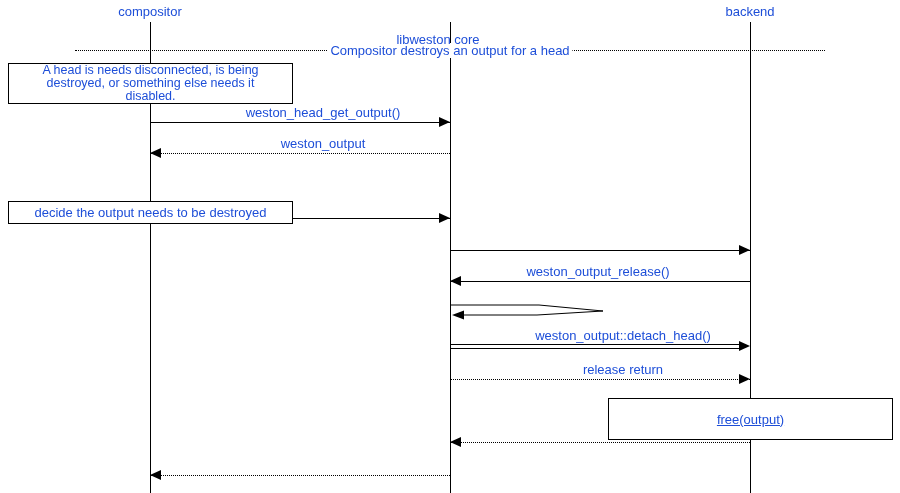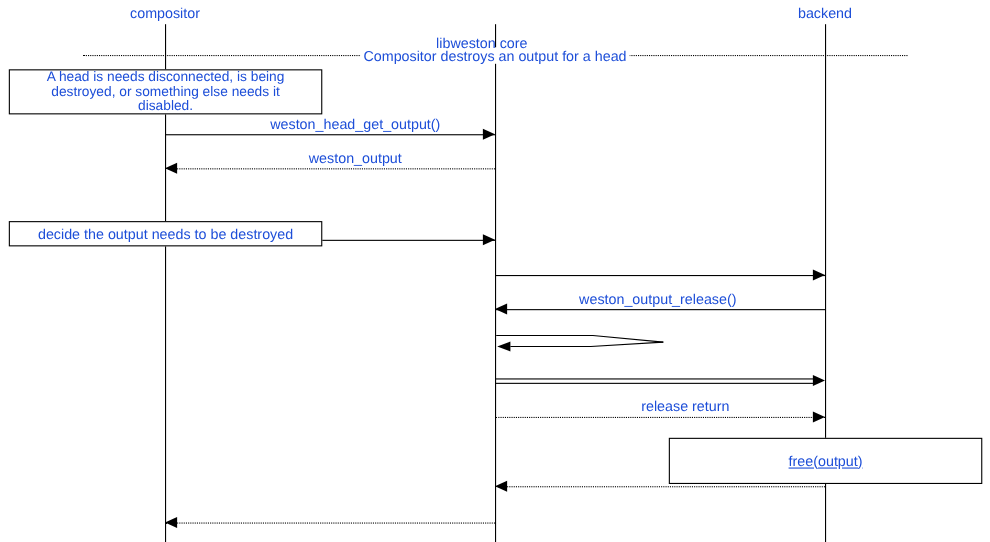--- a/index.html
+++ b/index.html
@@ -137,20 +137,21 @@
   <div class="msg-label" style="left:425px; top:265px; width:300px;">weston_output_release()</div>
   <div class="line-solid" style="left:450px; top:281px; width:300px;"></div>
   <div class="ah-l" style="left:450px; top:276px;"></div>
 
   <svg class="selfcall-svg" style="left:451px; top:298px;" width="155" height="24" viewBox="0 0 155 24">
     <polyline points="0,7 88,7 152,13" fill="none" stroke="#000" stroke-width="1"></polyline>
     <polyline points="152,13 86,17 13,17" fill="none" stroke="#000" stroke-width="1"></polyline>
     <polygon points="13,12.5 13,21.5 1,17" fill="#000"></polygon>
   </svg>
 
+  <div class="msg-label" style="left:450px; top:329px; width:300px;">weston_output::detach_head()</div>
   <div class="line-double" style="left:450px; top:344px; width:290px;"></div>
   <div class="ah-r" style="left:739px; top:341px;"></div>
 
   <div class="msg-label" style="left:450px; top:363px; width:300px;">release return</div>
   <div class="line-dotted" style="left:450px; top:379px; width:300px;"></div>
   <div class="ah-r" style="left:739px; top:374px;"></div>
 
   <div class="notebox" style="left:608px; top:398px; width:285px; height:42px;text-decoration:underline;">free(output)</div>
 
   <div class="line-dotted" style="left:450px; top:442px; width:300px;"></div>

